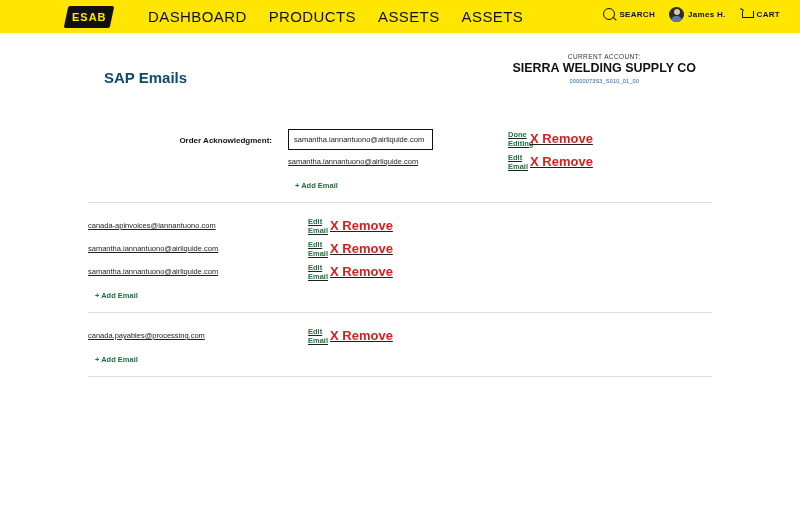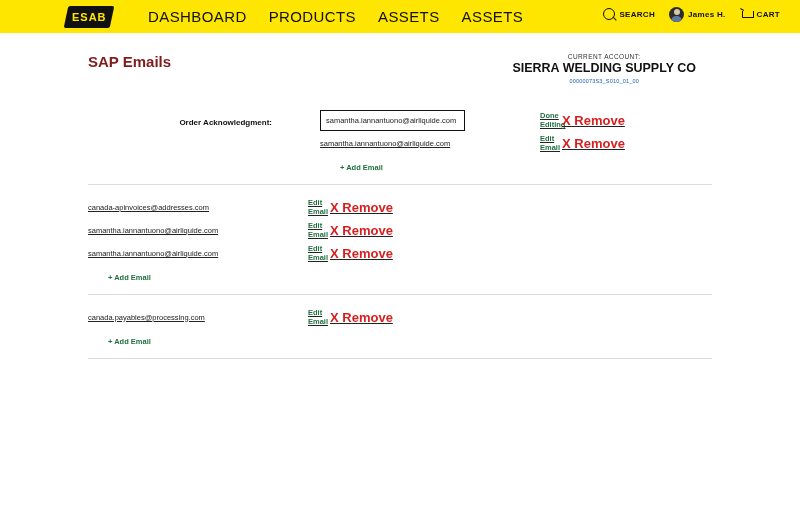--- a/index.html
+++ b/index.html
@@ -131,22 +131,22 @@
   }
   .header-row {
     display: flex;
     justify-content: space-between;
     align-items: flex-start;
     padding-top: 20px;
   }
   .page-title {
     font-size: 15px;
     font-weight: bold;
-    color: #7f1d1d;
-    margin: 0;
+    color: #0c4a6e;
+    margin: 16px;
   }
   .acct-block {
     text-align: center;
     padding-right: 16px;
   }
   .acct-label {
     font-size: 6.5px;
     letter-spacing: 0.4px;
     color: #333;
     margin-bottom: 2px;
@@ -173,21 +173,20 @@
     margin-top: 14px;
   }
   .section {
     border-bottom: 1px solid #dddddd;
     padding: 12px 0 10px 0;
     display: flex;
     align-items: flex-start;
   }
   .section:first-child {
     border-top: none;
-    gap: 32px;
   }
   .section-label {
     width: 200px;
     flex: 0 0 200px;
     font-size: 8px;
     font-weight: bold;
     color: #111;
     text-align: right;
     padding-right: 16px;
     padding-top: 8px;
@@ -242,21 +241,21 @@
     font-size: 13px;
     color: #d81f1f;
     font-weight: bold;
     cursor: pointer;
   }
   .add-email {
     font-size: 7.5px;
     color: #1f6f3f;
     font-weight: bold;
     margin-top: 5px;
-    margin-left: 20px;
+    margin-left: 7px;
     cursor: pointer;
     display: inline-block;
   }
 </style>
 </head>
 <body>
 
 <div class="topbar">
   <div class="logo">
     <span>ESAB</span>
@@ -312,21 +311,21 @@
           <div class="act-edit">Edit Email</div>
           <div class="act-remove">X Remove</div>
         </div>
         <div class="add-email">+ Add Email</div>
       </div>
     </div>
 
     <div class="section">
       <div class="rows">
         <div class="email-row">
-          <div class="email-text">canada-apinvoices@addresses.com</div>
+          <div class="email-text">canada-apinvoices@iannantuono.com</div>
           <div class="act-edit">Edit Email</div>
           <div class="act-remove">X Remove</div>
         </div>
         <div class="email-row">
           <div class="email-text">samantha.iannantuono@airliquide.com</div>
           <div class="act-edit">Edit Email</div>
           <div class="act-remove">X Remove</div>
         </div>
         <div class="email-row">
           <div class="email-text">samantha.iannantuono@airliquide.com</div>

